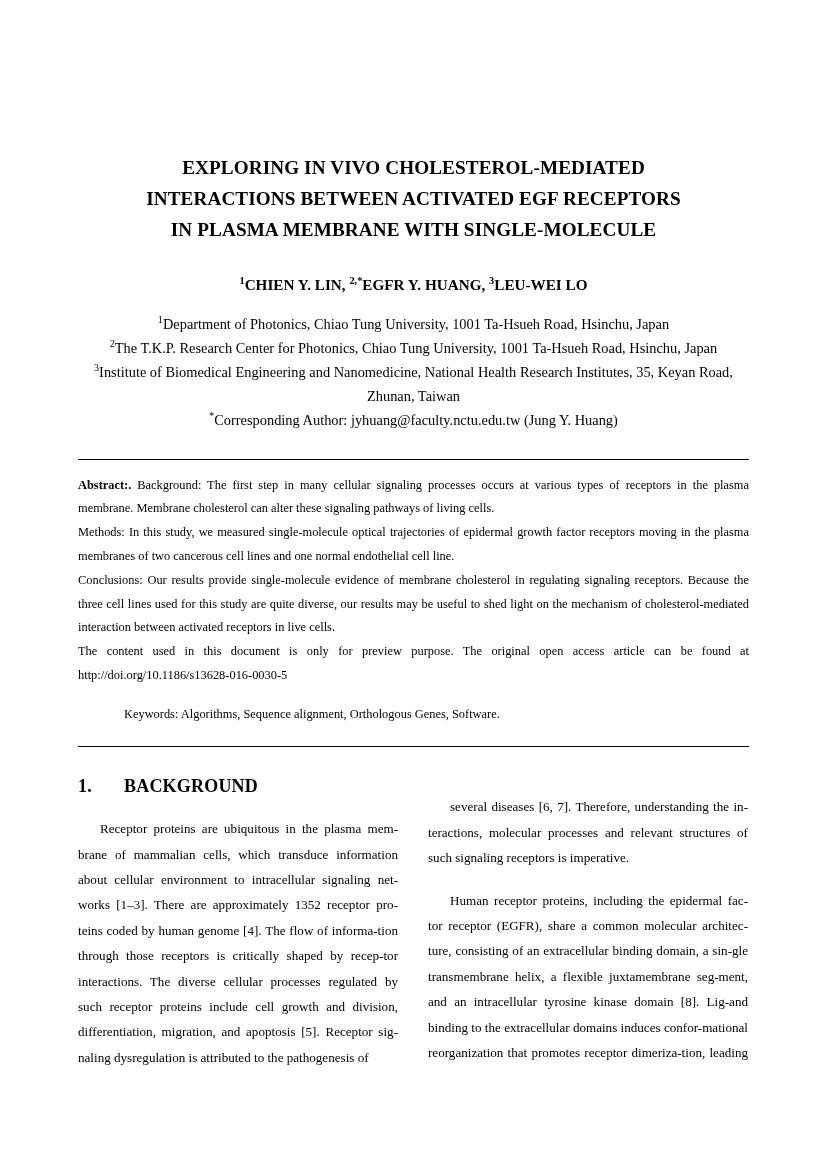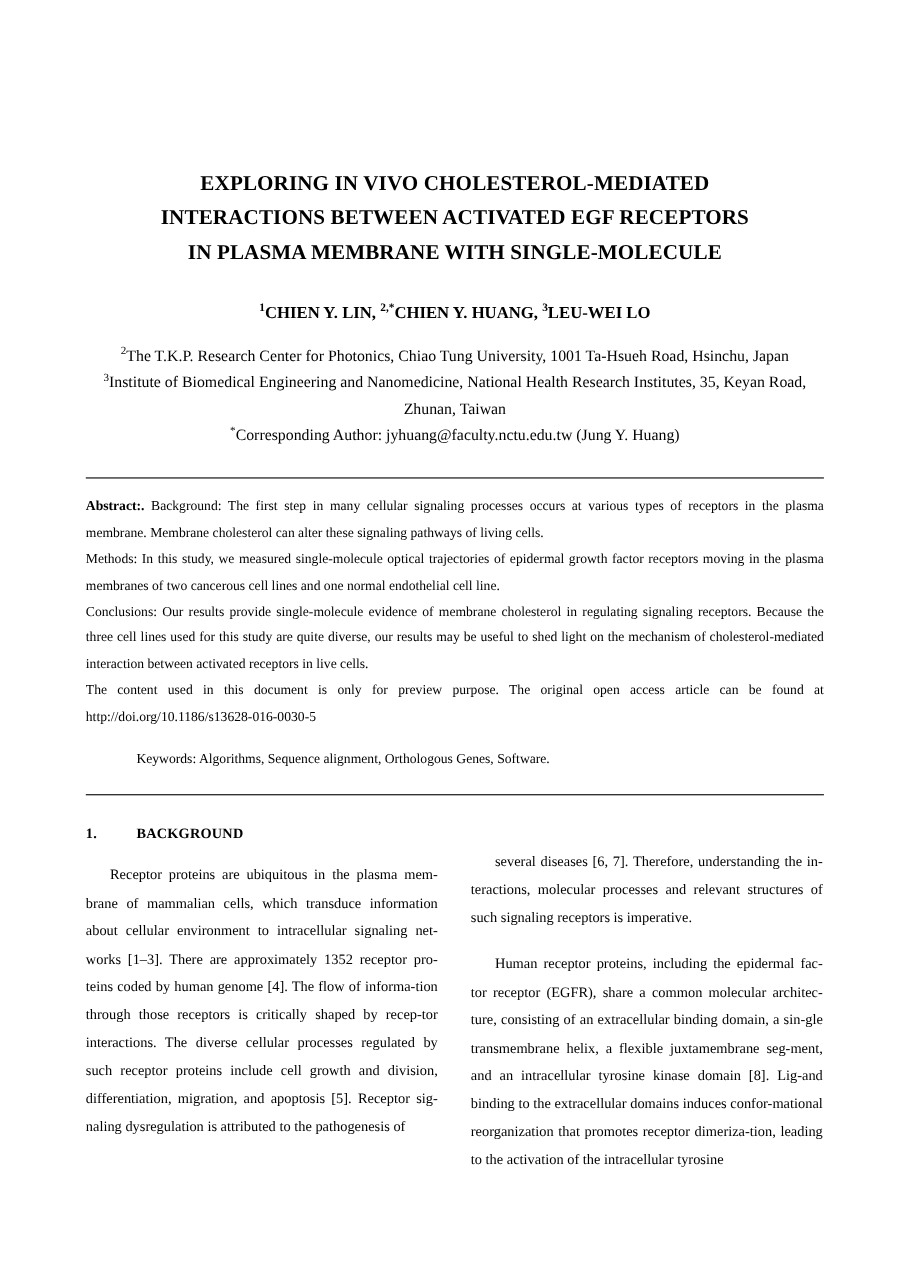--- a/index.html
+++ b/index.html
@@ -96,21 +96,21 @@
   .col {
     width: 320px;
     font-size: 13.1px;
     line-height: 1.94;
     text-align: justify;
     text-justify: inter-word;
     hyphens: manual;
   }
   .section-head {
     font-weight: bold;
-    font-size: 13px;
+    font-size: 18px;
     margin: 0 0 12px 0;
     letter-spacing: 0.2px;
   }
   .section-head .num { display: inline-block; width: 46px; }
   .col p { margin: 0; text-indent: 22px; }
   .col p + p { margin-top: 17px; }
   .col-spacer { height: 25px; }
 
   
   .footer {
@@ -136,23 +136,24 @@
 
 <div class="page">
   <div class="content">
 
     <h1 class="title">
       <span class="title-line">EXPLORING IN VIVO CHOLESTEROL-MEDIATED</span>
       <span class="title-line">INTERACTIONS BETWEEN ACTIVATED EGF RECEPTORS</span>
       <span class="title-line">IN PLASMA MEMBRANE WITH SINGLE-MOLECULE</span>
     </h1>
 
-    <div class="authors"><sup>1</sup><span>CHIEN Y. LIN,</span> <sup>2,*</sup><span>CHIEN Y. HUANG,</span> <sup>3</sup><span>LEU-WEI LO</span></div>
+    <div class="authors"><sup>1</sup><span>CHIEN Y. LIN,</span> <sup>2,*</sup><span>EGFR Y. HUANG,</span> <sup>3</sup><span>LEU-WEI LO</span></div>
 
     <div class="affiliations">
+      <span class="affil"><sup>1</sup><span>Department of Photonics, Chiao Tung University, 1001 Ta-Hsueh Road, Hsinchu, Japan</span></span>
       <span class="affil"><sup>2</sup><span>The T.K.P. Research Center for Photonics, Chiao Tung University, 1001 Ta-Hsueh Road, Hsinchu, Japan</span></span>
       <span class="affil"><sup>3</sup><span>Institute of Biomedical Engineering and Nanomedicine, National Health Research Institutes, 35, Keyan Road, Zhunan, Taiwan</span></span>
       <span class="affil"><sup>*</sup><span>Corresponding Author: jyhuang@faculty.nctu.edu.tw (Jung Y. Huang)</span></span>
     </div>
 
     <hr class="rule rule-abstract-top">
 
     <div class="abstract">
       <p><span class="lead">Abstract:.</span> <span>Background: The first step in many cellular signaling processes occurs at various types of receptors in the plasma membrane. Membrane cholesterol can alter these signaling pathways of living cells.</span></p>
       <p>Methods: In this study, we measured single-molecule optical trajectories of epidermal growth factor receptors moving in the plasma membranes of two cancerous cell lines and one normal endothelial cell line.</p>

